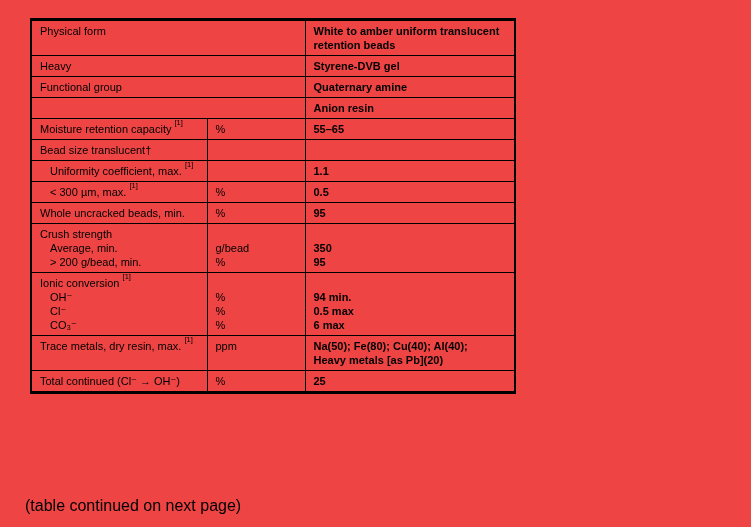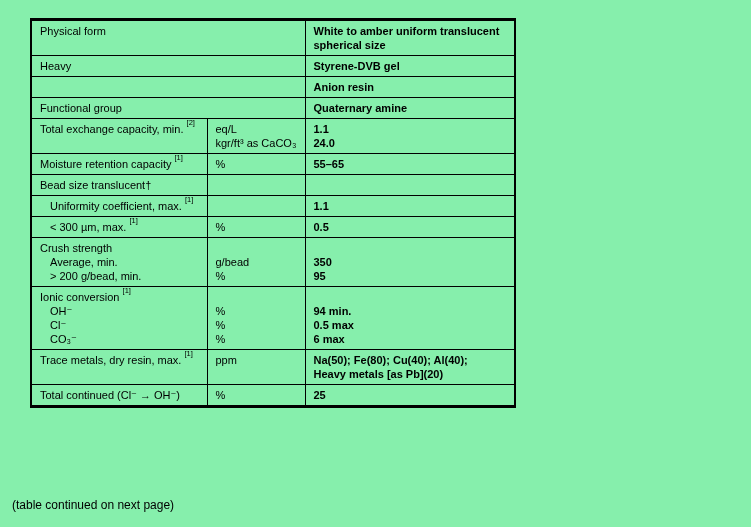--- a/index.html
+++ b/index.html
@@ -4,21 +4,21 @@
 <style>
   html, body {
     margin: 0;
     padding: 0;
     background: #ffffff;
   }
   .page {
     position: relative;
     width: 751px;
     height: 527px;
-    background: #86efac;
+    background: #ef4444;
     font-family: "Liberation Sans", "DejaVu Sans", sans-serif;
     color: #000000;
     overflow: hidden;
   }
   table.spec {
     position: absolute;
     left: 30px;
     top: 18px;
     width: 484px;
     table-layout: fixed;
@@ -44,84 +44,71 @@
   .ln.ind { padding-left: 10px; }
   .bold { font-weight: bold; }
   sup.fn {
     font-size: 7.5px;
     line-height: 0;
     position: relative;
     top: -3px;
   }
   .footer-note {
     position: absolute;
-    left: 12px;
+    left: 25px;
     top: 498px;
-    font-size: 12px;
+    font-size: 16px;
     line-height: 15px;
   }
 </style>
 </head>
 <body>
 
 <div class="page">
   <table class="spec">
     <colgroup>
       <col class="c1">
       <col class="c2">
       <col class="c3">
     </colgroup>
     <tbody>
         <tr>
           <td class="prop-cell" colspan="2">
             <div class="ln">Physical form</div>
           </td>
           <td class="value-cell">
             <div class="ln">White to amber uniform translucent</div>
-            <div class="ln">spherical size</div>
+            <div class="ln">retention beads</div>
           </td>
         </tr>
         <tr>
           <td class="prop-cell" colspan="2">
             <div class="ln">Heavy</div>
           </td>
           <td class="value-cell">
             <div class="ln">Styrene-DVB gel</div>
+          </td>
+        </tr>
+        <tr>
+          <td class="prop-cell" colspan="2">
+            <div class="ln">Functional group</div>
+          </td>
+          <td class="value-cell">
+            <div class="ln">Quaternary amine</div>
           </td>
         </tr>
         <tr>
           <td class="prop-cell" colspan="2">
             <div class="ln">&nbsp;</div>
           </td>
           <td class="value-cell bold">
             <div class="ln">Anion resin</div>
           </td>
         </tr>
         <tr>
-          <td class="prop-cell" colspan="2">
-            <div class="ln">Functional group</div>
-          </td>
-          <td class="value-cell">
-            <div class="ln">Quaternary amine</div>
-          </td>
-        </tr>
-        <tr>
-          <td class="prop-cell">
-            <div class="ln">Total exchange capacity, min. <sup class="fn">[2]</sup></div>
-          </td>
-          <td class="units-cell">
-            <div class="ln">eq/L</div>
-            <div class="ln">kgr/ft³ as CaCO₃</div>
-          </td>
-          <td class="value-cell">
-            <div class="ln">1.1</div>
-            <div class="ln">24.0</div>
-          </td>
-        </tr>
-        <tr>
           <td class="prop-cell">
             <div class="ln">Moisture retention capacity <sup class="fn">[1]</sup></div>
           </td>
           <td class="units-cell">
             <div class="ln">%</div>
           </td>
           <td class="value-cell">
             <div class="ln">55–65</div>
           </td>
         </tr>
@@ -143,20 +130,31 @@
         </tr>
         <tr>
           <td class="prop-cell">
             <div class="ln ind">&lt; 300 µm, max. <sup class="fn">[1]</sup></div>
           </td>
           <td class="units-cell">
             <div class="ln">%</div>
           </td>
           <td class="value-cell">
             <div class="ln">0.5</div>
+          </td>
+        </tr>
+        <tr>
+          <td class="prop-cell">
+            <div class="ln">Whole uncracked beads, min.</div>
+          </td>
+          <td class="units-cell">
+            <div class="ln">%</div>
+          </td>
+          <td class="value-cell">
+            <div class="ln">95</div>
           </td>
         </tr>
         <tr>
           <td class="prop-cell">
             <div class="ln">Crush strength</div>
             <div class="ln ind">Average, min.</div>
             <div class="ln ind">&gt; 200 g/bead, min.</div>
           </td>
           <td class="units-cell">
             <div class="ln">&nbsp;</div>

